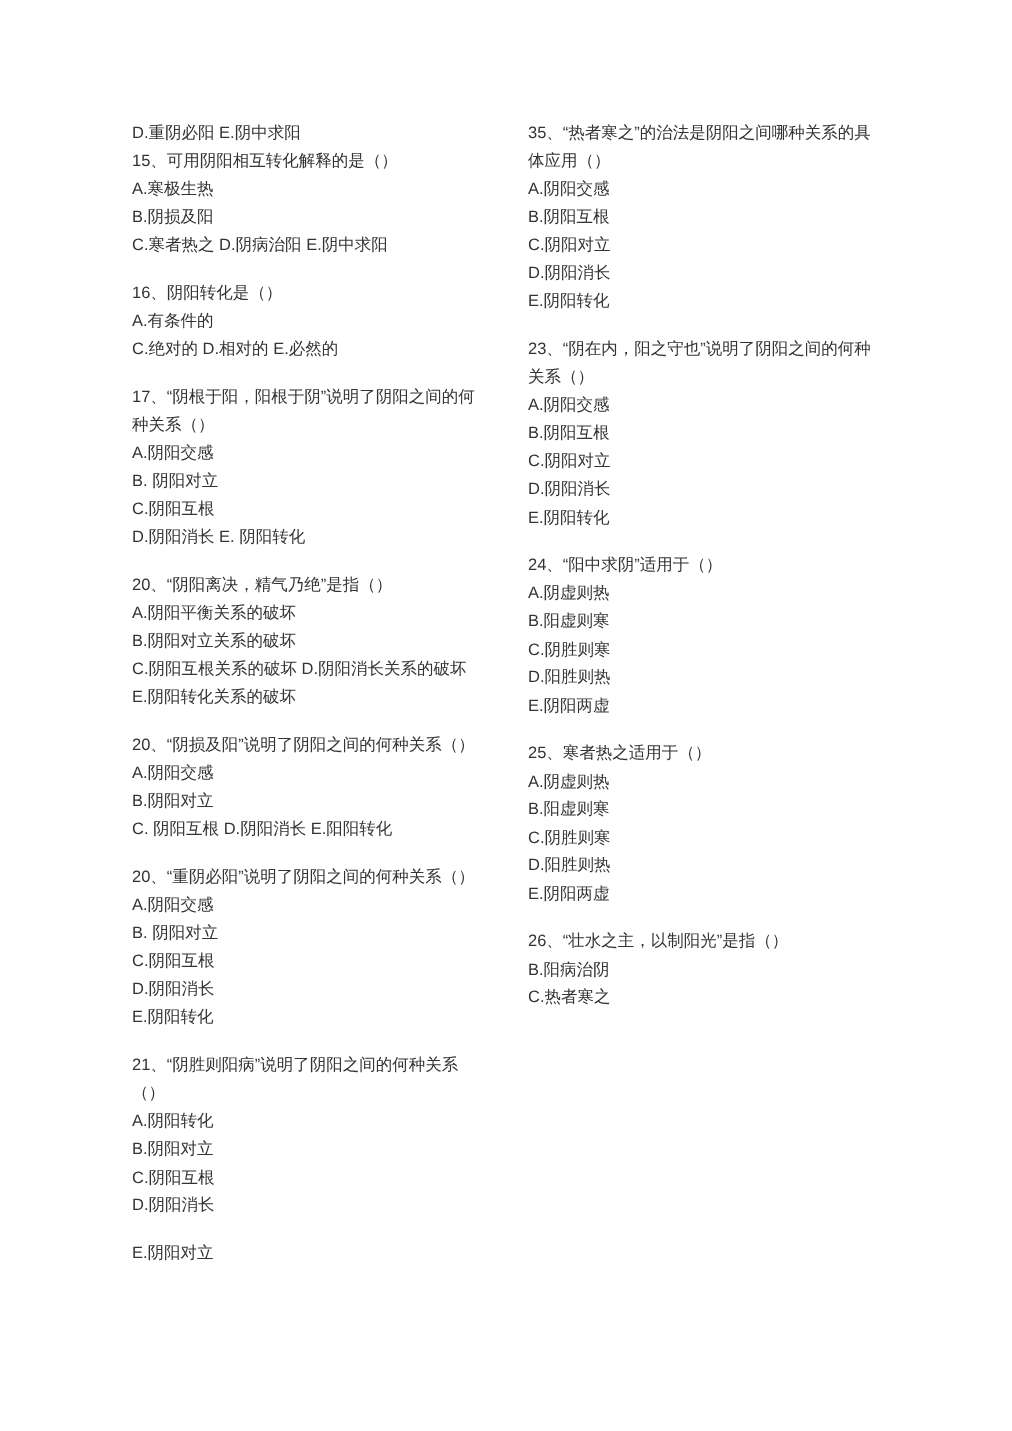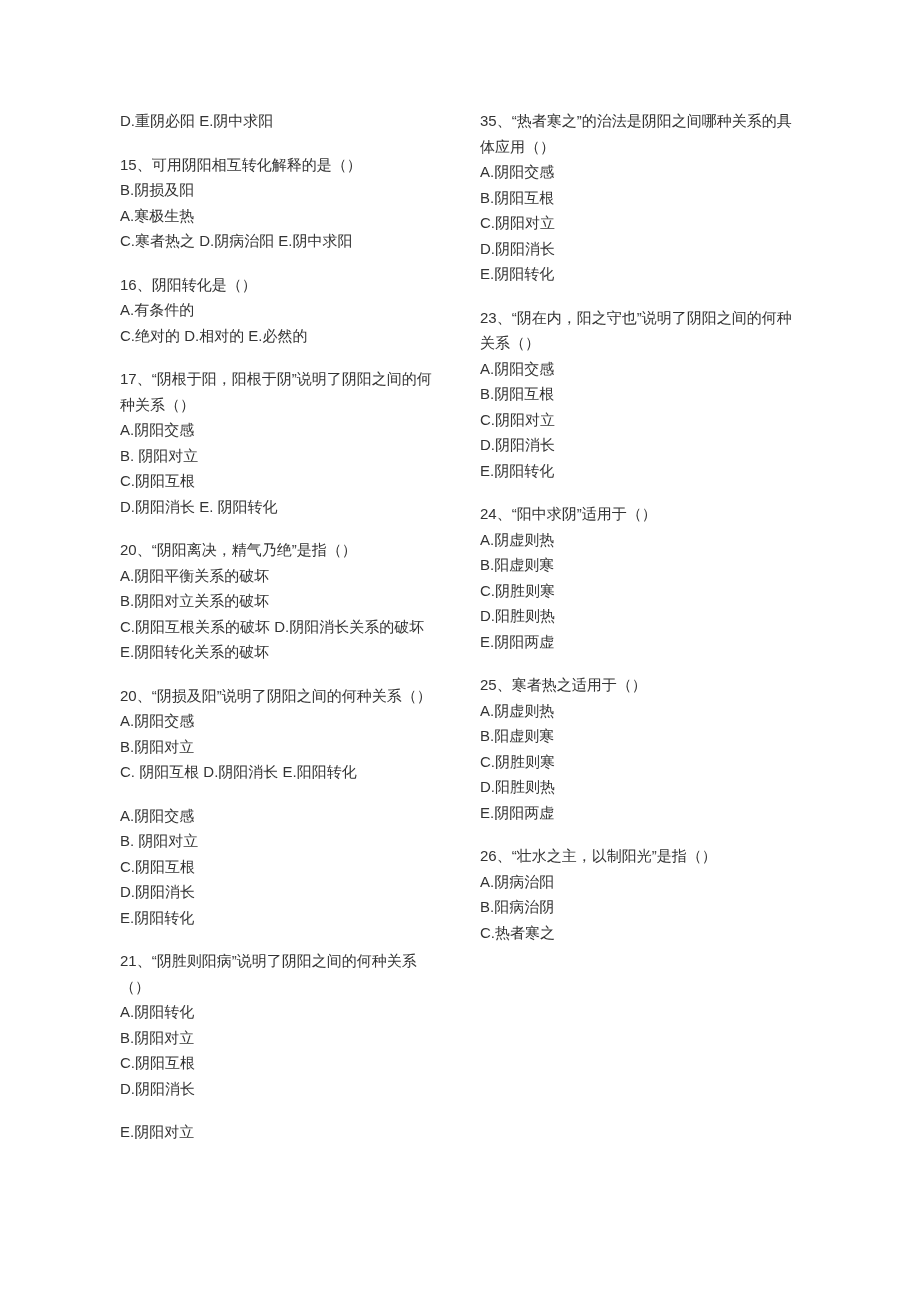--- a/index.html
+++ b/index.html
@@ -19,32 +19,31 @@
     height: 1080px;
   }
   .block {
     break-inside: avoid-column;
     margin-bottom: 18px;
   }
   .line {
     display: block;
   }
   .orphan {
-    margin-bottom: 18px;
   }
 </style>
 </head>
 <body>
 
 <div class="columns" id="col-root">
     <div class="orphan">D.重阴必阳 E.阴中求阳</div>
     <div class="block">
       <span class="line">15、可用阴阳相互转化解释的是（）</span>
+      <span class="line">A.寒极生热</span>
       <span class="line">B.阴损及阳</span>
-      <span class="line">A.寒极生热</span>
       <span class="line">C.寒者热之 D.阴病治阳 E.阴中求阳</span>
     </div>
     <div class="block">
       <span class="line">16、阴阳转化是（）</span>
       <span class="line">A.有条件的</span>
       <span class="line">C.绝对的 D.相对的 E.必然的</span>
     </div>
     <div class="block">
       <span class="line">17、“阴根于阳，阳根于阴”说明了阴阳之间的何种关系（）</span>
       <span class="line">A.阴阳交感</span>
@@ -58,20 +57,21 @@
       <span class="line">B.阴阳对立关系的破坏</span>
       <span class="line">C.阴阳互根关系的破坏 D.阴阳消长关系的破坏 E.阴阳转化关系的破坏</span>
     </div>
     <div class="block">
       <span class="line">20、“阴损及阳”说明了阴阳之间的何种关系（）</span>
       <span class="line">A.阴阳交感</span>
       <span class="line">B.阴阳对立</span>
       <span class="line">C. 阴阳互根 D.阴阳消长 E.阳阳转化</span>
     </div>
     <div class="block">
+      <span class="line">20、“重阴必阳”说明了阴阳之间的何种关系（）</span>
       <span class="line">A.阴阳交感</span>
       <span class="line">B. 阴阳对立</span>
       <span class="line">C.阴阳互根</span>
       <span class="line">D.阴阳消长</span>
       <span class="line">E.阴阳转化</span>
     </div>
     <div class="block">
       <span class="line">21、“阴胜则阳病”说明了阴阳之间的何种关系（）</span>
       <span class="line">A.阴阳转化</span>
       <span class="line">B.阴阳对立</span>
@@ -106,17 +106,16 @@
     <div class="block">
       <span class="line">25、寒者热之适用于（）</span>
       <span class="line">A.阴虚则热</span>
       <span class="line">B.阳虚则寒</span>
       <span class="line">C.阴胜则寒</span>
       <span class="line">D.阳胜则热</span>
       <span class="line">E.阴阳两虚</span>
     </div>
     <div class="block">
       <span class="line">26、“壮水之主，以制阳光”是指（）</span>
-      <span class="line">A.阴病治阳</span>
       <span class="line">B.阳病治阴</span>
       <span class="line">C.热者寒之</span>
     </div>
   </div>
 
 </body></html>

